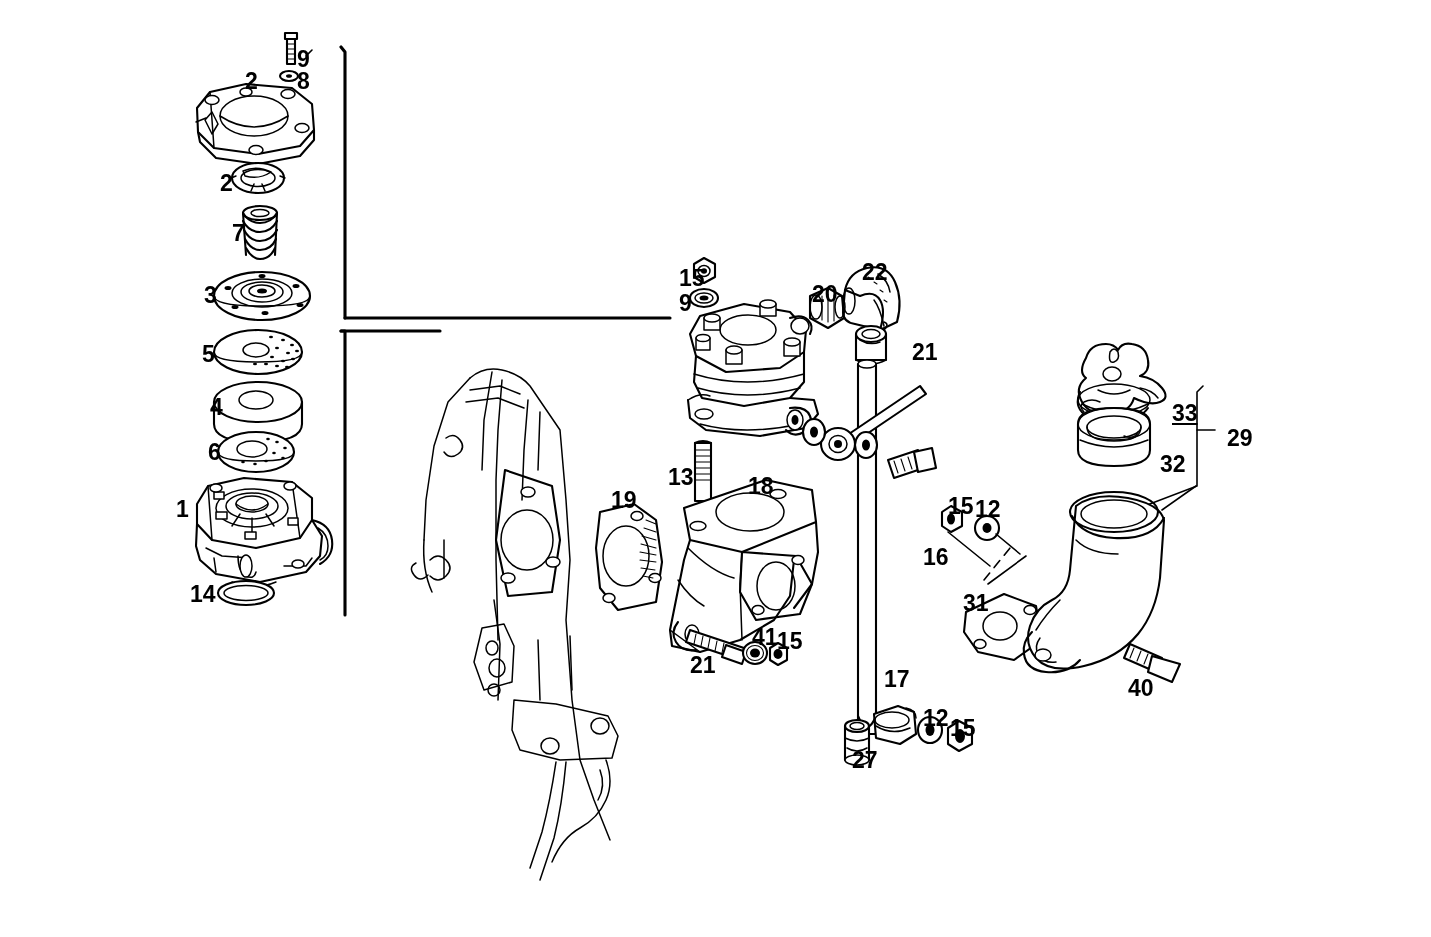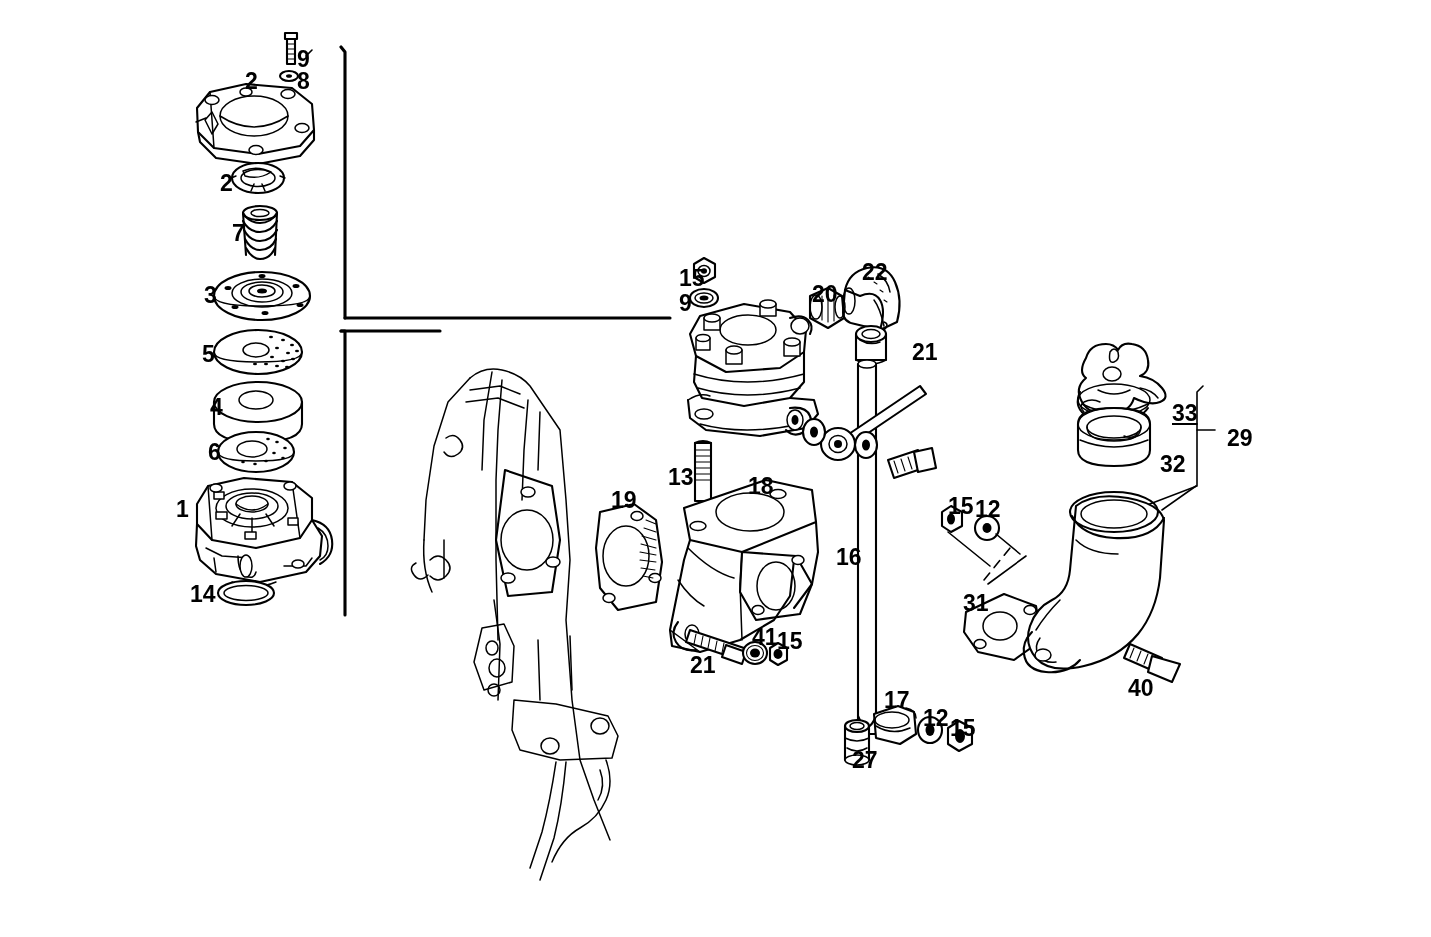--- a/index.html
+++ b/index.html
@@ -475,22 +475,22 @@
   <div class="lbl" style="left:208px;top:441px;">6</div>
   <div class="lbl" style="left:232px;top:222px;">7</div>
   <div class="lbl" style="left:297px;top:70px;">8</div>
   <div class="lbl" style="left:679px;top:292px;">9</div>
   <div class="lbl" style="left:297px;top:48px;">9</div>
   <div class="lbl" style="left:220px;top:172px;">2</div>
   <div class="lbl" style="left:975px;top:498px;">12</div>
   <div class="lbl" style="left:668px;top:466px;">13</div>
   <div class="lbl" style="left:190px;top:583px;">14</div>
   <div class="lbl" style="left:679px;top:267px;">15</div>
-  <div class="lbl" style="left:836px;top:546px;">16</div>
-  <div class="lbl" style="left:884px;top:689px;">17</div>
+  <div class="lbl" style="left:923px;top:546px;">16</div>
+  <div class="lbl" style="left:884px;top:668px;">17</div>
   <div class="lbl" style="left:748px;top:466px;margin-top:9px;">18</div>
   <div class="lbl" style="left:611px;top:489px;">19</div>
   <div class="lbl" style="left:812px;top:283px;">20</div>
   <div class="lbl" style="left:912px;top:341px;">21</div>
   <div class="lbl" style="left:862px;top:261px;">22</div>
   <div class="lbl" style="left:752px;top:626px;">41</div>
   <div class="lbl" style="left:852px;top:749px;">27</div>
   <div class="lbl" style="left:690px;top:654px;">21</div>
   <div class="lbl" style="left:1227px;top:427px;text-align:center;">29</div>
   <div class="lbl" style="left:1128px;top:677px;">40</div>

